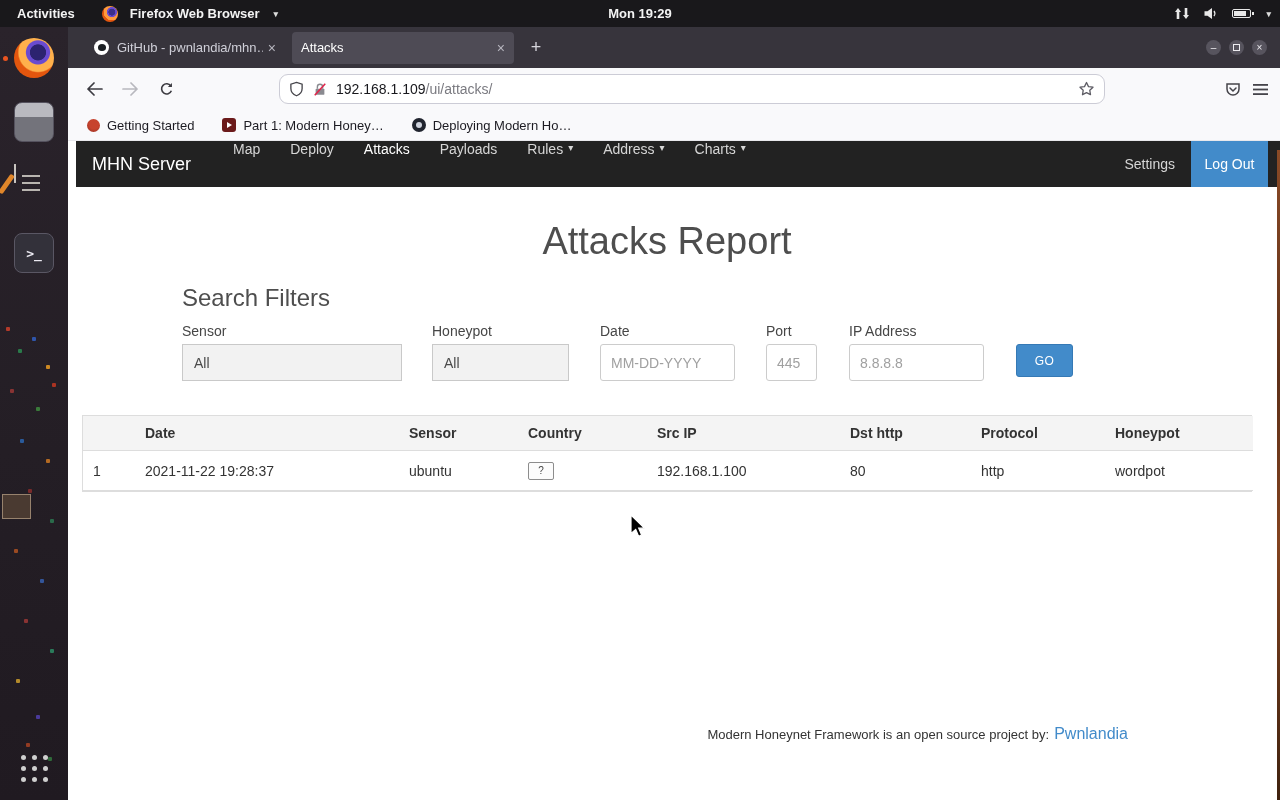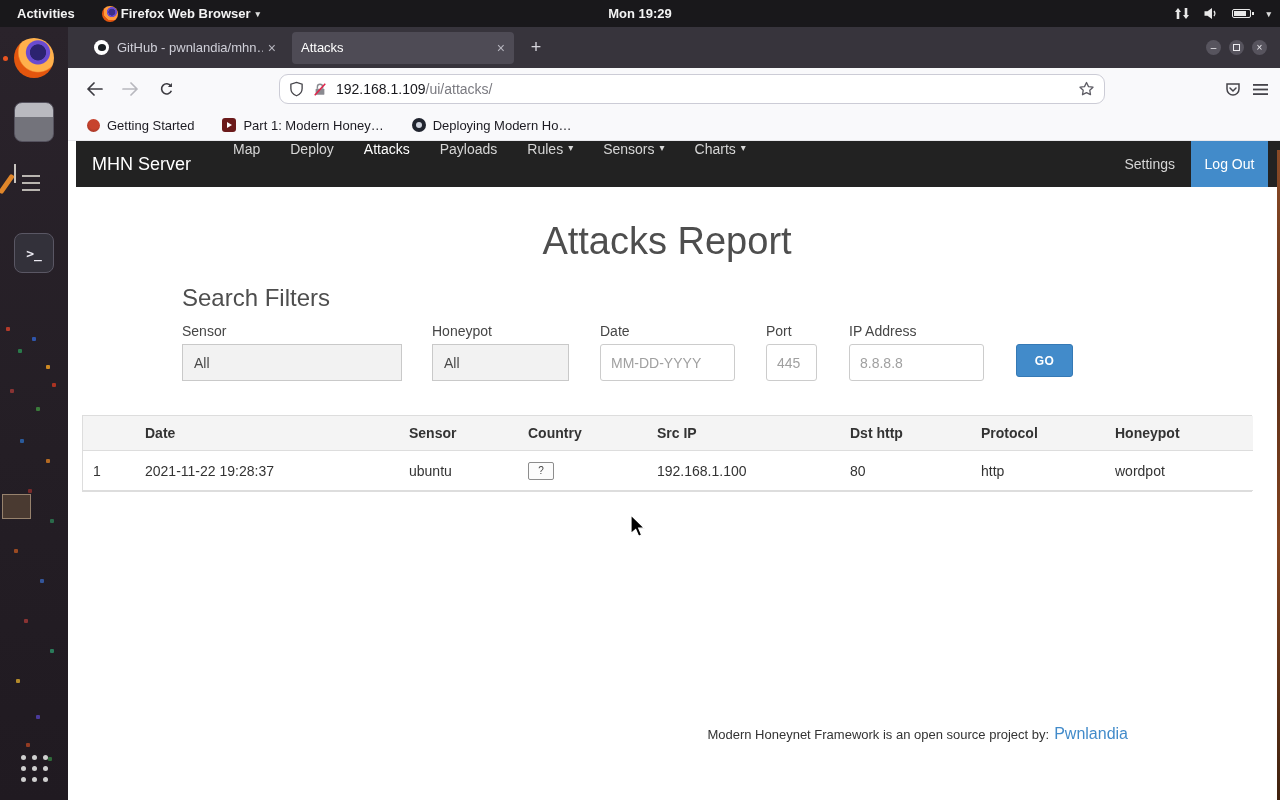--- a/index.html
+++ b/index.html
@@ -4,21 +4,21 @@
 <style>
   *{box-sizing:border-box;margin:0;padding:0}
   html,body{width:1280px;height:800px;overflow:hidden;background:#000;
     font-family:"Liberation Sans",sans-serif;-webkit-font-smoothing:antialiased}
   .screen{position:relative;width:1280px;height:800px;background:#0f172a}
 
   
   .topbar{position:absolute;left:0;top:0;width:1280px;height:27px;background:#19181b;
     color:#f4f4f4;display:flex;align-items:center;font-size:13px;font-weight:bold;z-index:50}
   .activities{margin-left:17px}
-  .appmenu{display:flex;align-items:center;gap:3px;margin-left:27px}
+  .appmenu{display:flex;align-items:center;gap:12px;margin-left:27px}
   .ff-mini{width:16px;height:16px;border-radius:50%;flex:none;
     background:radial-gradient(circle at 62% 38%,#3a2f8c 0 24%,#6a4bd0 26% 34%,#ff9a3c 38% 58%,#e3560e 60% 100%)}
   .caret-sm{font-size:9px;color:#dcdcdc;margin-left:2px}
   .tb-clock{position:absolute;left:50%;transform:translateX(-50%);top:0;height:27px;display:flex;align-items:center}
   .tb-right{position:absolute;right:9px;top:0;height:27px;display:flex;align-items:center;gap:13px}
   .battery{width:19px;height:9px;border:1px solid #e8e8e8;border-radius:2px;position:relative}
   .battery::before{content:"";position:absolute;left:1px;top:1px;bottom:1px;width:12px;background:#e8e8e8}
   .battery::after{content:"";position:absolute;right:-4px;top:2px;width:2px;height:3px;background:#e8e8e8}
 
   
@@ -120,21 +120,21 @@
   .select-box{background:#f2f2f2;border:1px solid #c9c9c9;color:#4a4a4a;display:flex;align-items:center;padding-left:11px}
   .fld-sensor{left:114px;width:220px}
   .fld-honeypot{left:364px;width:137px}
   input.txt{background:#fff;border:1px solid #ccc;border-radius:3px;padding:0 10px;color:#555;
     font-family:inherit;font-size:14px;outline:none}
   input.txt::placeholder{color:#a0a0a0}
   .fld-date{left:532px;width:135px}
   .fld-port{left:698px;width:51px}
   .fld-ip{left:781px;width:135px}
   .go-btn{position:absolute;left:948px;top:203px;width:57px;height:33px;background:#428bca;
-    border:1px solid #3579b5;border-radius:3px;color:#fff;font-size:12px;font-weight:bold;
+    border:1px solid #3579b5;border-radius:3px;color:#fff;font-size:12px;font-weight:normal;
     display:flex;align-items:center;justify-content:center;letter-spacing:.5px;font-family:inherit}
 
   .attacks-table{position:absolute;left:14px;top:274px;width:1170px;border:1px solid #ddd;font-size:14px;color:#333}
   .t-row{display:grid;grid-template-columns:52px 264px 119px 129px 193px 131px 134px 148px}
   .t-cell{display:flex;align-items:center;padding-left:10px}
   .t-head .t-cell{background:#f4f4f4;font-weight:bold;height:35px;border-bottom:1px solid #ddd}
   .t-body .t-cell{height:40px;border-bottom:1px solid #ddd;background:#fff}
   .flag-box{width:26px;height:18px;border:1px solid #8d8d8d;border-radius:2px;background:#fcfcfc;
     display:flex;align-items:center;justify-content:center;font-size:10px;color:#444}
 
@@ -291,21 +291,21 @@
               <span>Attacks</span>
             </span>
           <span class="mhn-link">
               <span>Payloads</span>
             </span>
           <span class="mhn-link">
               <span>Rules</span>
               <span class="m-caret"></span>
             </span>
           <span class="mhn-link">
-              <span>Sensors</span>
+              <span>Address</span>
               <span class="m-caret"></span>
             </span>
           <span class="mhn-link">
               <span>Charts</span>
               <span class="m-caret"></span>
             </span>
         </span>
         <span class="mhn-right">
           <span class="settings">Settings</span>
           <span class="logout">Log Out</span>

